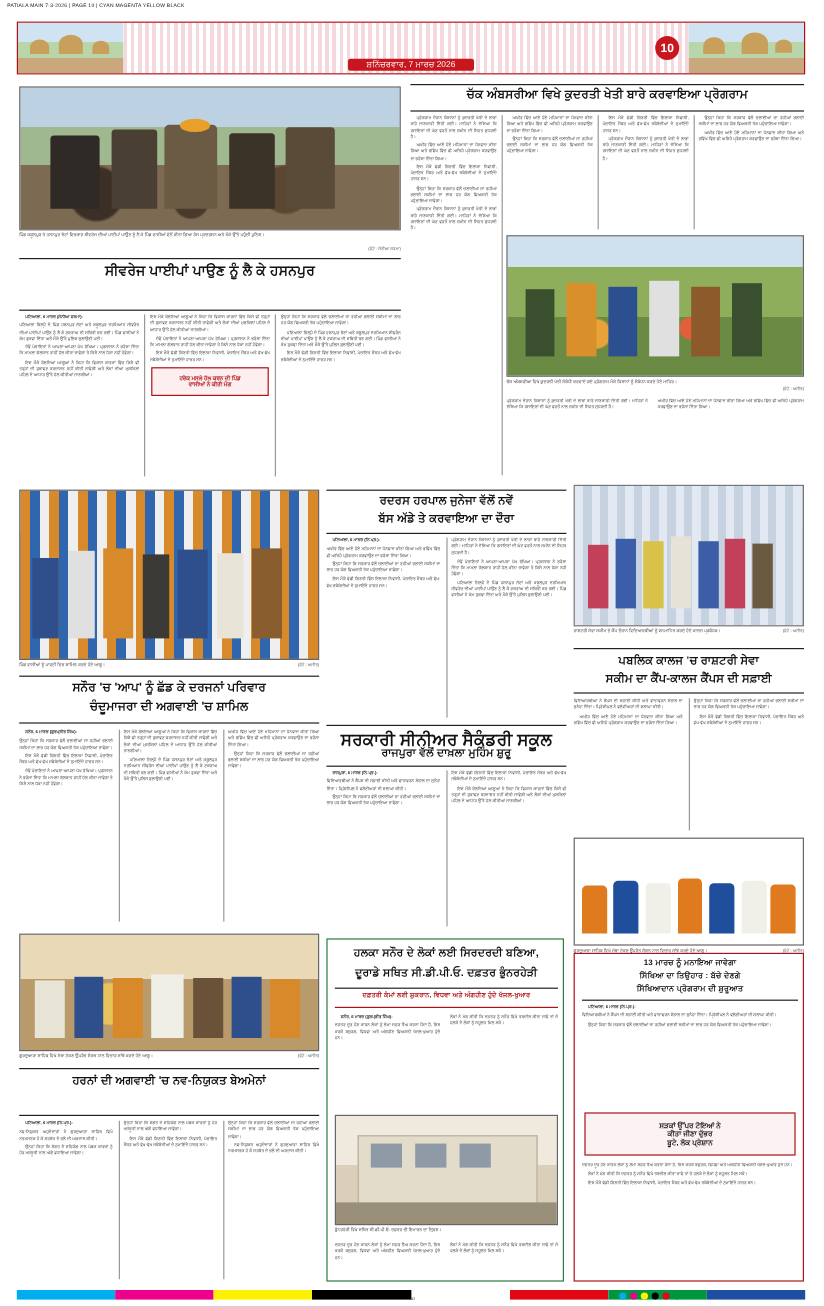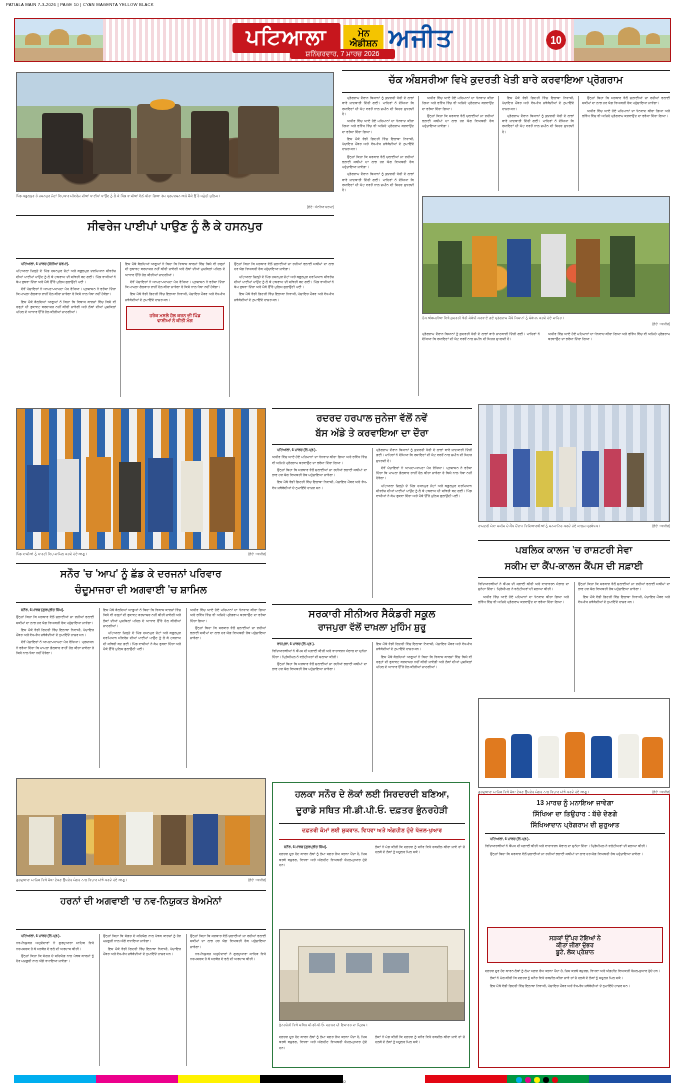--- a/index.html
+++ b/index.html
@@ -91,28 +91,20 @@
       <div class="mh-dome" style="left:62px;top:15px;width:14px;height:11px;"></div>
     </div>
     <div class="mh-mid"></div>
     <div class="mh-right">
       <div class="mh-photo-b"></div>
       <div class="mh-dome" style="left:12px;top:12px;width:18px;height:14px;"></div>
       <div class="mh-dome" style="left:44px;top:8px;width:22px;height:18px;"></div>
       <div class="mh-dome" style="left:72px;top:14px;width:14px;height:11px;"></div>
     </div>
 
-    <div class="mh-title-wrap">
-      <span class="mh-red">ਪਟਿਆਲਾ</span>
-      <span class="mh-yellow">
-        <span>ਮੇਨ</span><br>
-        <span>ਐਡੀਸ਼ਨ</span>
-      </span>
-      <span class="mh-ajit">ਅਜੀਤ</span>
-    </div>
     <div class="mh-circ">10</div>
     <div class="mh-date">ਸ਼ਨਿੱਚਰਵਾਰ, 7 ਮਾਰਚ 2026</div>
   </div>
 
   <div class="photo p-crowd" style="left:16px;top:72px;width:318px;height:120px;">
     <div style="position:absolute;left:8%;top:34%;width:13%;height:52%;background:#2f2a26;border-radius:3px 3px 0 0;"></div>
     <div style="position:absolute;left:24%;top:30%;width:12%;height:56%;background:#4a3f33;border-radius:3px 3px 0 0;"></div>
     <div style="position:absolute;left:38%;top:26%;width:14%;height:60%;background:#6b5a44;border-radius:4px 4px 0 0;"></div>
     <div style="position:absolute;left:55%;top:32%;width:12%;height:54%;background:#3b3228;border-radius:3px 3px 0 0;"></div>
     <div style="position:absolute;left:70%;top:28%;width:13%;height:58%;background:#5a4a38;border-radius:3px 3px 0 0;"></div>
@@ -222,39 +214,39 @@
     <p>ਇਸ ਮੌਕੇ ਬੋਲਦਿਆਂ ਆਗੂਆਂ ਨੇ ਕਿਹਾ ਕਿ ਵਿਕਾਸ ਕਾਰਜਾਂ ਵਿੱਚ ਕਿਸੇ ਵੀ ਤਰ੍ਹਾਂ ਦੀ ਰੁਕਾਵਟ ਬਰਦਾਸ਼ਤ ਨਹੀਂ ਕੀਤੀ ਜਾਵੇਗੀ ਅਤੇ ਲੋਕਾਂ ਦੀਆਂ ਮੁਸ਼ਕਿਲਾਂ ਪਹਿਲ ਦੇ ਆਧਾਰ ਉੱਤੇ ਹੱਲ ਕੀਤੀਆਂ ਜਾਣਗੀਆਂ।</p>
     <p class="ind">ਪਟਿਆਲਾ ਜ਼ਿਲ੍ਹੇ ਦੇ ਪਿੰਡ ਹਸਨਪੁਰ ਜੱਟਾਂ ਅਤੇ ਕਬੂਲਪੁਰ ਦਰਮਿਆਨ ਸੀਵਰੇਜ ਦੀਆਂ ਪਾਈਪਾਂ ਪਾਉਣ ਨੂੰ ਲੈ ਕੇ ਟਕਰਾਅ ਦੀ ਸਥਿਤੀ ਬਣ ਗਈ। ਪਿੰਡ ਵਾਸੀਆਂ ਨੇ ਕੰਮ ਰੁਕਵਾ ਦਿੱਤਾ ਅਤੇ ਮੌਕੇ ਉੱਤੇ ਪੁਲਿਸ ਬੁਲਾਉਣੀ ਪਈ।</p>
   </div>
   <div class="vrule" style="left:186px;top:608px;height:160px;"></div>
   <div class="col" style="left:190px;top:608px;width:76px;height:160px;">
     <p>ਅਖੀਰ ਵਿੱਚ ਆਏ ਹੋਏ ਮਹਿਮਾਨਾਂ ਦਾ ਧੰਨਵਾਦ ਕੀਤਾ ਗਿਆ ਅਤੇ ਭਵਿੱਖ ਵਿੱਚ ਵੀ ਅਜਿਹੇ ਪ੍ਰੋਗਰਾਮ ਕਰਵਾਉਣ ਦਾ ਭਰੋਸਾ ਦਿੱਤਾ ਗਿਆ।</p>
     <p class="ind">ਉਨ੍ਹਾਂ ਕਿਹਾ ਕਿ ਸਰਕਾਰ ਵੱਲੋਂ ਚਲਾਈਆਂ ਜਾ ਰਹੀਆਂ ਭਲਾਈ ਸਕੀਮਾਂ ਦਾ ਲਾਭ ਹਰ ਯੋਗ ਵਿਅਕਤੀ ਤੱਕ ਪਹੁੰਚਾਇਆ ਜਾਵੇਗਾ।</p>
   </div>
 
   <div class="rule" style="left:272px;top:408px;width:200px;"></div>
-  <div class="hl" style="left:272px;top:412px;width:200px;font-size:9.5px;">ਰਦਰਦ ਹਰਪਾਲ ਜੁਨੇਜਾ ਵੱਲੋਂ ਨਵੇਂ</div>
+  <div class="hl" style="left:272px;top:412px;width:200px;font-size:9.5px;">ਰਦਰਸ ਹਰਪਾਲ ਜੁਨੇਜਾ ਵੱਲੋਂ ਨਵੇਂ</div>
   <div class="hl" style="left:272px;top:427px;width:200px;font-size:9.5px;">ਬੱਸ ਅੱਡੇ ਤੇ ਕਰਵਾਇਆ ਦਾ ਦੌਰਾ</div>
   <div class="rule" style="left:272px;top:444px;width:200px;"></div>
 
   <div class="col" style="left:272px;top:448px;width:95px;height:150px;">
     <p class="ind"><b>ਪਟਿਆਲਾ, 6 ਮਾਰਚ (ਨਿ.ਪ੍ਰ.)-</b></p>
     <p>ਅਖੀਰ ਵਿੱਚ ਆਏ ਹੋਏ ਮਹਿਮਾਨਾਂ ਦਾ ਧੰਨਵਾਦ ਕੀਤਾ ਗਿਆ ਅਤੇ ਭਵਿੱਖ ਵਿੱਚ ਵੀ ਅਜਿਹੇ ਪ੍ਰੋਗਰਾਮ ਕਰਵਾਉਣ ਦਾ ਭਰੋਸਾ ਦਿੱਤਾ ਗਿਆ।</p>
     <p class="ind">ਉਨ੍ਹਾਂ ਕਿਹਾ ਕਿ ਸਰਕਾਰ ਵੱਲੋਂ ਚਲਾਈਆਂ ਜਾ ਰਹੀਆਂ ਭਲਾਈ ਸਕੀਮਾਂ ਦਾ ਲਾਭ ਹਰ ਯੋਗ ਵਿਅਕਤੀ ਤੱਕ ਪਹੁੰਚਾਇਆ ਜਾਵੇਗਾ।</p>
     <p class="ind">ਇਸ ਮੌਕੇ ਵੱਡੀ ਗਿਣਤੀ ਵਿੱਚ ਇਲਾਕਾ ਨਿਵਾਸੀ, ਪੰਚਾਇਤ ਮੈਂਬਰ ਅਤੇ ਵੱਖ-ਵੱਖ ਜਥੇਬੰਦੀਆਂ ਦੇ ਨੁਮਾਇੰਦੇ ਹਾਜ਼ਰ ਸਨ।</p>
   </div>
   <div class="vrule" style="left:372px;top:448px;height:150px;"></div>
   <div class="col" style="left:376px;top:448px;width:96px;height:150px;">
     <p>ਪ੍ਰੋਗਰਾਮ ਦੌਰਾਨ ਕਿਸਾਨਾਂ ਨੂੰ ਕੁਦਰਤੀ ਖੇਤੀ ਦੇ ਲਾਭਾਂ ਬਾਰੇ ਜਾਣਕਾਰੀ ਦਿੱਤੀ ਗਈ। ਮਾਹਿਰਾਂ ਨੇ ਦੱਸਿਆ ਕਿ ਰਸਾਇਣਾਂ ਦੀ ਘੱਟ ਵਰਤੋਂ ਨਾਲ ਜ਼ਮੀਨ ਦੀ ਸਿਹਤ ਸੁਧਰਦੀ ਹੈ।</p>
     <p class="ind">ਦੋਵੇਂ ਪੰਚਾਇਤਾਂ ਨੇ ਆਪਣਾ-ਆਪਣਾ ਪੱਖ ਰੱਖਿਆ। ਪ੍ਰਸ਼ਾਸਨ ਨੇ ਭਰੋਸਾ ਦਿੱਤਾ ਕਿ ਮਾਮਲਾ ਗੱਲਬਾਤ ਰਾਹੀਂ ਹੱਲ ਕੀਤਾ ਜਾਵੇਗਾ ਤੇ ਕਿਸੇ ਨਾਲ ਧੱਕਾ ਨਹੀਂ ਹੋਵੇਗਾ।</p>
     <p class="ind">ਪਟਿਆਲਾ ਜ਼ਿਲ੍ਹੇ ਦੇ ਪਿੰਡ ਹਸਨਪੁਰ ਜੱਟਾਂ ਅਤੇ ਕਬੂਲਪੁਰ ਦਰਮਿਆਨ ਸੀਵਰੇਜ ਦੀਆਂ ਪਾਈਪਾਂ ਪਾਉਣ ਨੂੰ ਲੈ ਕੇ ਟਕਰਾਅ ਦੀ ਸਥਿਤੀ ਬਣ ਗਈ। ਪਿੰਡ ਵਾਸੀਆਂ ਨੇ ਕੰਮ ਰੁਕਵਾ ਦਿੱਤਾ ਅਤੇ ਮੌਕੇ ਉੱਤੇ ਪੁਲਿਸ ਬੁਲਾਉਣੀ ਪਈ।</p>
   </div>
 
   <div class="rule" style="left:272px;top:604px;width:200px;"></div>
-  <div class="hl" style="left:272px;top:608px;width:200px;font-size:10px;">ਸਰਕਾਰੀ ਸੀਨੀਅਰ ਸੈਕੰਡਰੀ ਸਕੂਲ</div>
+  <div class="hl" style="left:272px;top:608px;width:200px;font-size:14px;">ਸਰਕਾਰੀ ਸੀਨੀਅਰ ਸੈਕੰਡਰੀ ਸਕੂਲ</div>
   <div class="hl" style="left:272px;top:622px;width:200px;font-size:9px;">ਰਾਜਪੁਰਾ ਵੱਲੋਂ ਦਾਖ਼ਲਾ ਮੁਹਿੰਮ ਸ਼ੁਰੂ</div>
   <div class="rule" style="left:272px;top:638px;width:200px;"></div>
 
   <div class="col" style="left:272px;top:642px;width:95px;height:130px;">
     <p class="ind"><b>ਰਾਜਪੁਰਾ, 6 ਮਾਰਚ (ਨਿ.ਪ੍ਰ.)-</b></p>
     <p>ਵਿਦਿਆਰਥੀਆਂ ਨੇ ਕੈਂਪਸ ਦੀ ਸਫ਼ਾਈ ਕੀਤੀ ਅਤੇ ਵਾਤਾਵਰਨ ਸੰਭਾਲ ਦਾ ਸੁਨੇਹਾ ਦਿੱਤਾ। ਪ੍ਰਿੰਸੀਪਲ ਨੇ ਵਲੰਟੀਅਰਾਂ ਦੀ ਸ਼ਲਾਘਾ ਕੀਤੀ।</p>
     <p class="ind">ਉਨ੍ਹਾਂ ਕਿਹਾ ਕਿ ਸਰਕਾਰ ਵੱਲੋਂ ਚਲਾਈਆਂ ਜਾ ਰਹੀਆਂ ਭਲਾਈ ਸਕੀਮਾਂ ਦਾ ਲਾਭ ਹਰ ਯੋਗ ਵਿਅਕਤੀ ਤੱਕ ਪਹੁੰਚਾਇਆ ਜਾਵੇਗਾ।</p>
   </div>
   <div class="vrule" style="left:372px;top:642px;height:130px;"></div>
   <div class="col" style="left:376px;top:642px;width:96px;height:130px;">

